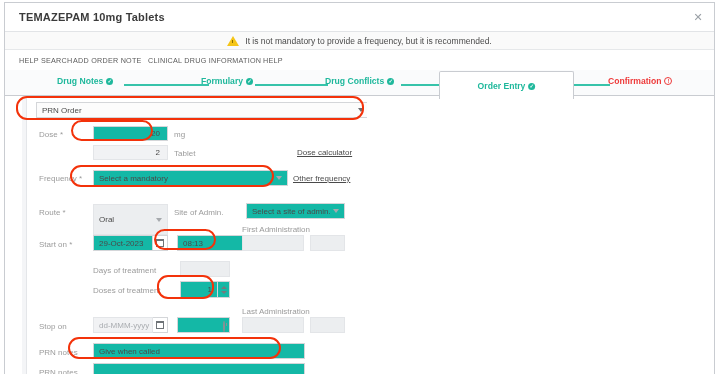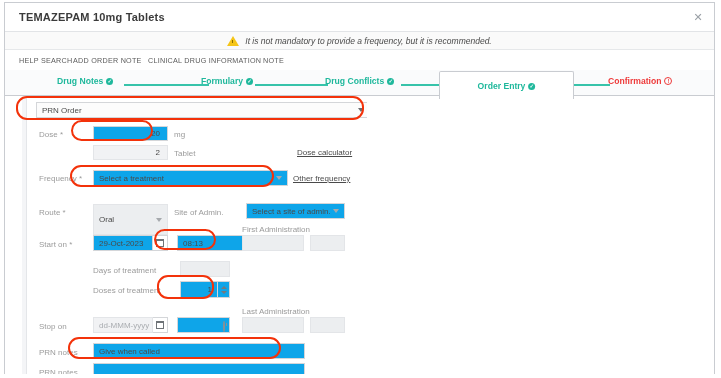--- a/index.html
+++ b/index.html
@@ -54,21 +54,20 @@
     position:absolute; left:0; top:29px;
     width:100%; height:18px;
     background:#fafafa;
     border-bottom:1px solid #e6e8ea;
     box-sizing:border-box;
   }
   .warn-inner{
     position:absolute; left:0; top:0; width:100%; height:100%;
     display:flex; align-items:center; justify-content:center;
     gap:6px;
-    font-style:italic;
   }
   .warn-icon{
     width:0;height:0;
     border-left:6px solid transparent;
     border-right:6px solid transparent;
     border-bottom:10px solid #f5c518;
     position:relative;
     flex:0 0 auto;
   }
   .warn-icon:after{
@@ -175,21 +174,21 @@
 
   
   .lbl{
     position:absolute;
     font-size:8px; color:#9b9b9b;
     white-space:nowrap;
   }
   .fld{
     position:absolute;
     border:1px solid #d4d6d9;
-    background:#0ea5e9;
+    background:#14b8a6;
     box-sizing:border-box;
     font-size:8px; color:#4a4a4a;
     display:flex; align-items:center;
   }
   .fld.readonly{background:#f1f2f4;border-color:#e3e5e8;}
   .fld.grey{background:#eceef0;border:1px solid #e3e5e8;}
   .fld .val{padding:0 5px; white-space:nowrap;}
   .fld .val.right{width:100%;text-align:right;padding-right:7px;}
   .fld .ph{color:#a9acb0;}
   .caret{
@@ -308,21 +307,21 @@
       <div class="warn-inner">
         <span class="warn-icon"></span>
         <span class="warn-text">It is not mandatory to provide a frequency, but it is recommended.</span>
       </div>
     </div>
 
     <div class="menurow">
       <div class="menu-item" style="left:14px">HELP SEARCH</div>
       <div class="menu-item" style="left:68px">ADD ORDER NOTE</div>
       <div class="menu-item" style="left:143px">CLINICAL DRUG INFORMATION</div>
-      <div class="menu-item" style="left:258px">NOTE</div>
+      <div class="menu-item" style="left:258px">HELP</div>
     </div>
 
     <div class="stepper">
       <div class="connector" style="left:119px;width:85px"></div>
       <div class="connector" style="left:250px;width:73px"></div>
       <div class="connector" style="left:396px;width:40px"></div>
       <div class="connector" style="left:567px;width:38px"></div>
 
       <div class="step done" style="left:52px">
         <span>Drug Notes</span><span class="badge">✓</span>
@@ -361,21 +360,21 @@
         <div class="lbl" style="left:152px;top:34px">mg</div>
 
         <div class="fld readonly" style="left:71px;top:49px;width:75px;height:15px">
           <span class="val right">2</span>
         </div>
         <div class="lbl" style="left:152px;top:53px">Tablet</div>
         <div class="link" style="left:275px;top:52px">Dose calculator</div>
 
         <div class="lbl" style="left:17px;top:78px">Frequency *</div>
         <div class="fld" style="left:71px;top:74px;width:195px;height:16px">
-          <span class="val">Select a treatment</span>
+          <span class="val">Select a mandatory</span>
           <span class="caret light"></span>
         </div>
         <div class="link" style="left:271px;top:78px">Other frequency</div>
 
         <div class="lbl" style="left:17px;top:112px">Route *</div>
         <div class="fld grey" style="left:71px;top:108px;width:75px;height:31px">
           <span class="val">Oral</span>
           <span class="caret light"></span>
         </div>
         <div class="lbl" style="left:152px;top:112px">Site of Admin.</div>

